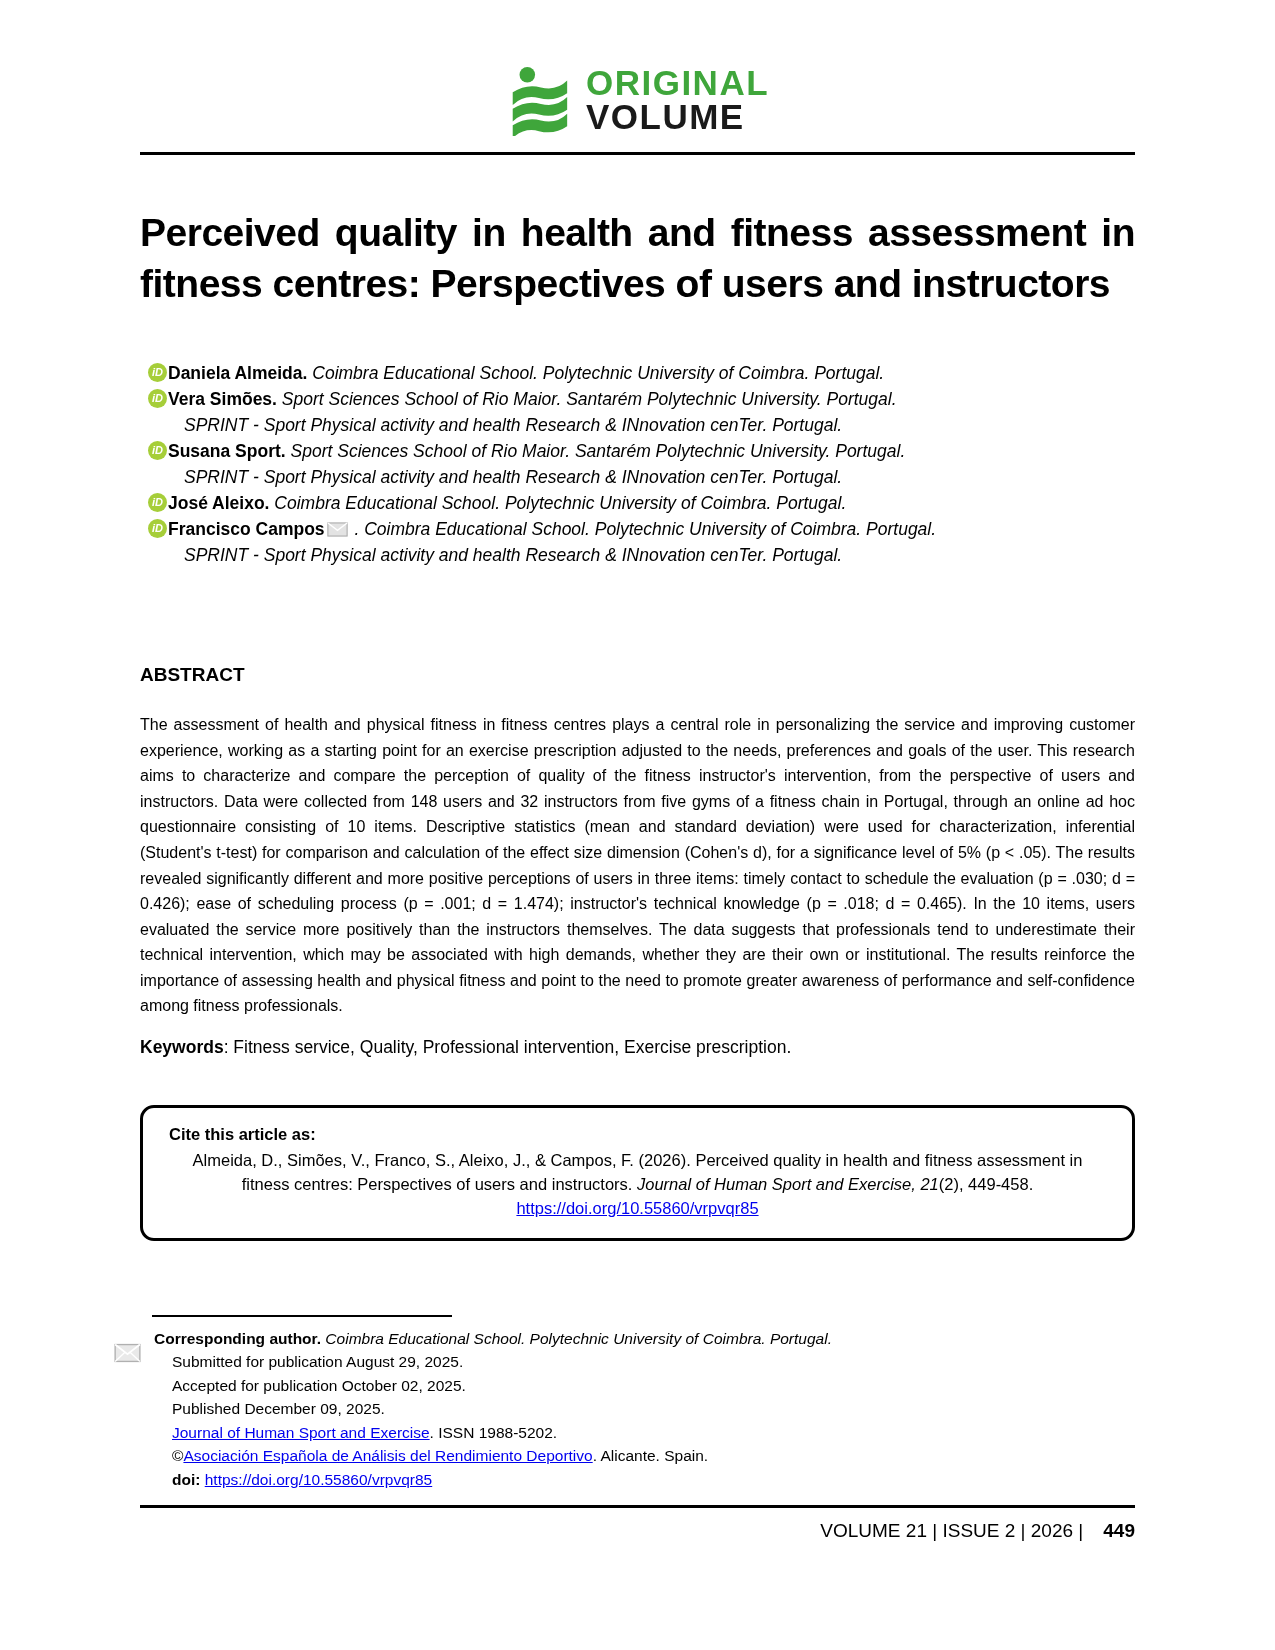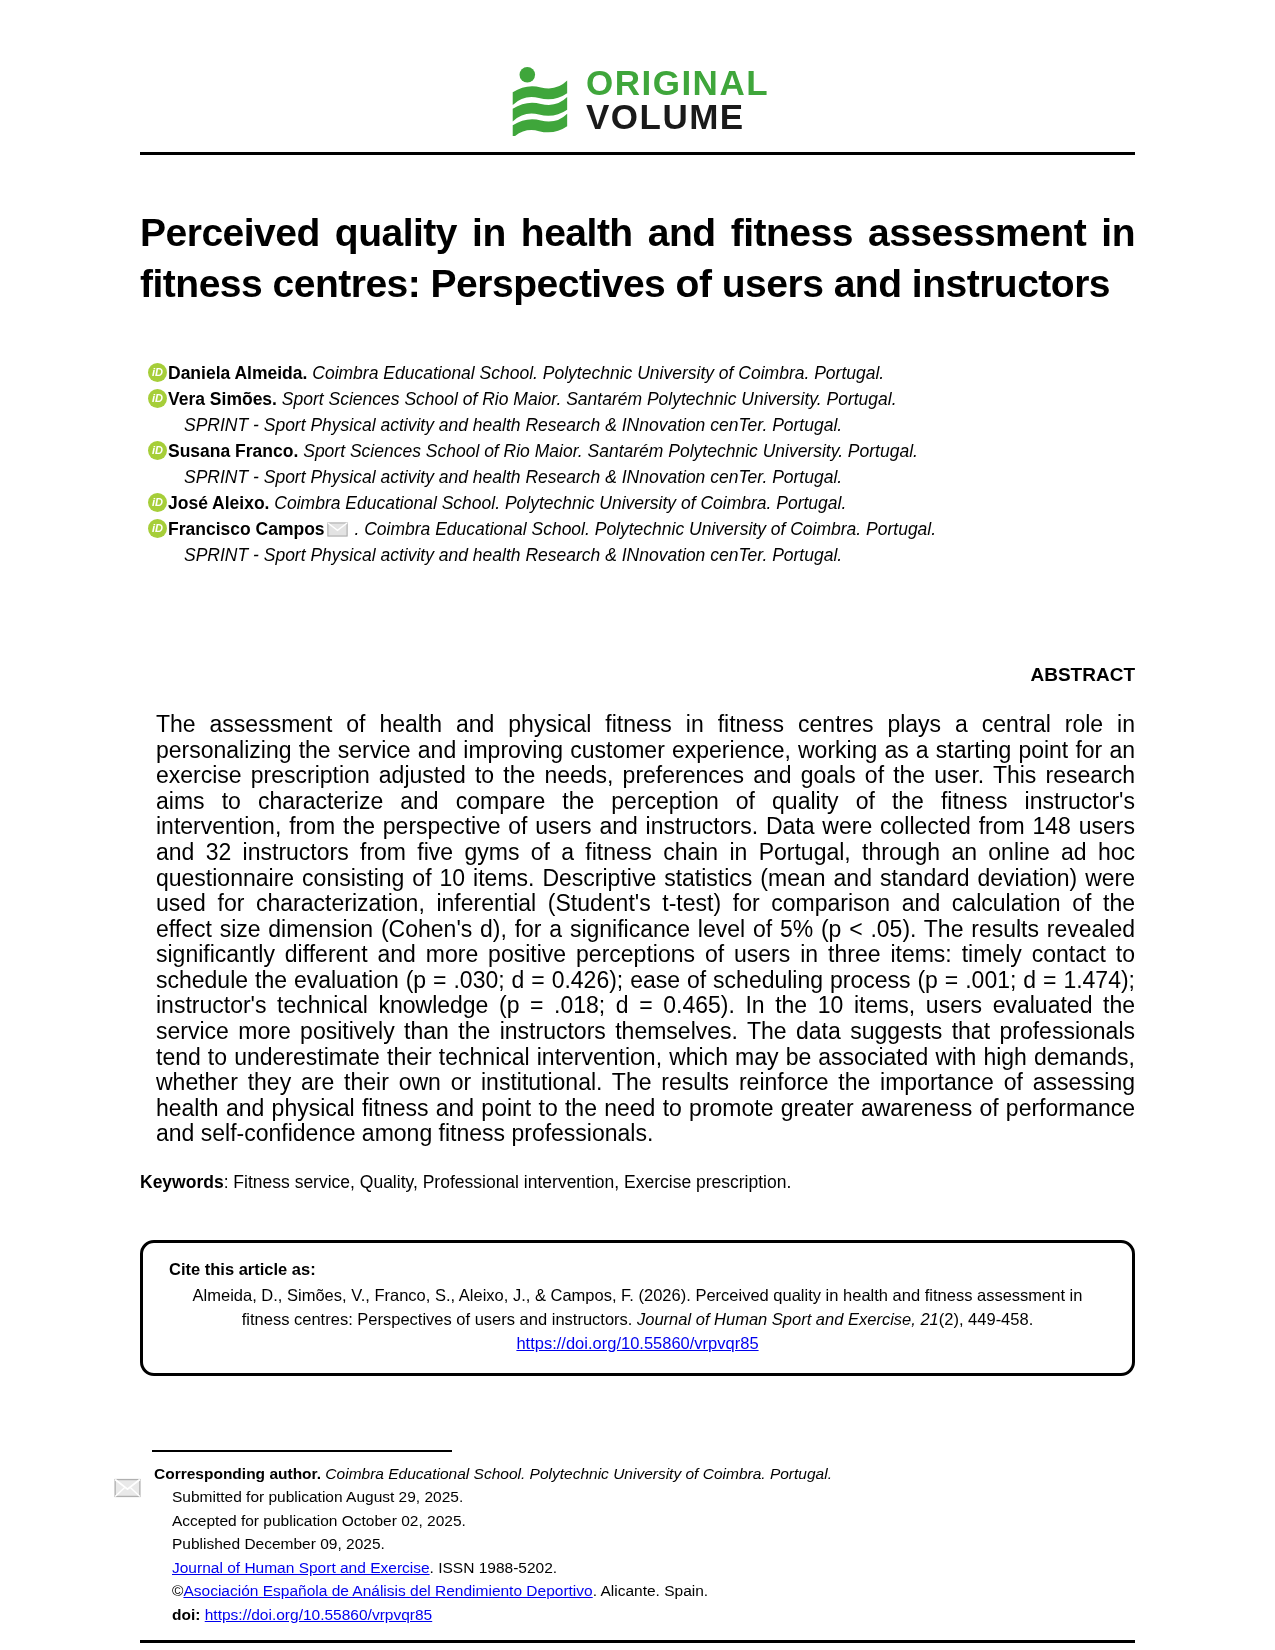--- a/index.html
+++ b/index.html
@@ -49,27 +49,26 @@
     color: #fff;
     display: inline-flex; align-items: center; justify-content: center;
     font-size: 11px; font-weight: bold; font-style: italic;
   }
   .author-name { font-weight: bold; }
   .author-affil { font-style: italic; }
   .author-affil2 { font-style: italic; padding-left: 44px; }
   .mail-inline { display: inline-block; width: 21px; height: 15px; vertical-align: -2px; margin: 0 2px; }
 
   
-  .abstract-heading { text-align: right; font-weight: bold; font-size: 19px; margin-top: 96px; }
+  .abstract-heading { text-align: left; font-weight: bold; font-size: 19px; margin-top: 96px; }
   .abstract-text {
     margin-top: 26px;
-    font-size: 23px;
+    font-size: 16px;
     line-height: 25.6px;
     text-align: justify;
-    margin-left: 16px;
   }
   .keywords-line { font-size: 17.5px; line-height: 25.6px; }
   .keywords-label { font-weight: bold; }
 
   
   .cite-box {
     margin-top: 44px;
     border: 3px solid #000;
     border-radius: 14px;
     padding: 14px 26px 18px 26px;
@@ -131,21 +130,21 @@
       <div>
         <span class="author-name">Vera Simões.</span>
         <span class="author-affil">Sport Sciences School of Rio Maior. Santarém Polytechnic University. Portugal.</span>
       </div>
     </div>
     <div class="author-affil2">SPRINT - Sport Physical activity and health Research &amp; INnovation cenTer. Portugal.</div>
 
     <div class="author-row">
       <span class="orcid">iD</span>
       <div>
-        <span class="author-name">Susana Franco.</span>
+        <span class="author-name">Susana Sport.</span>
         <span class="author-affil">Sport Sciences School of Rio Maior. Santarém Polytechnic University. Portugal.</span>
       </div>
     </div>
     <div class="author-affil2">SPRINT - Sport Physical activity and health Research &amp; INnovation cenTer. Portugal.</div>
 
     <div class="author-row">
       <span class="orcid">iD</span>
       <div>
         <span class="author-name">José Aleixo.</span>
         <span class="author-affil">Coimbra Educational School. Polytechnic University of Coimbra. Portugal.</span>

